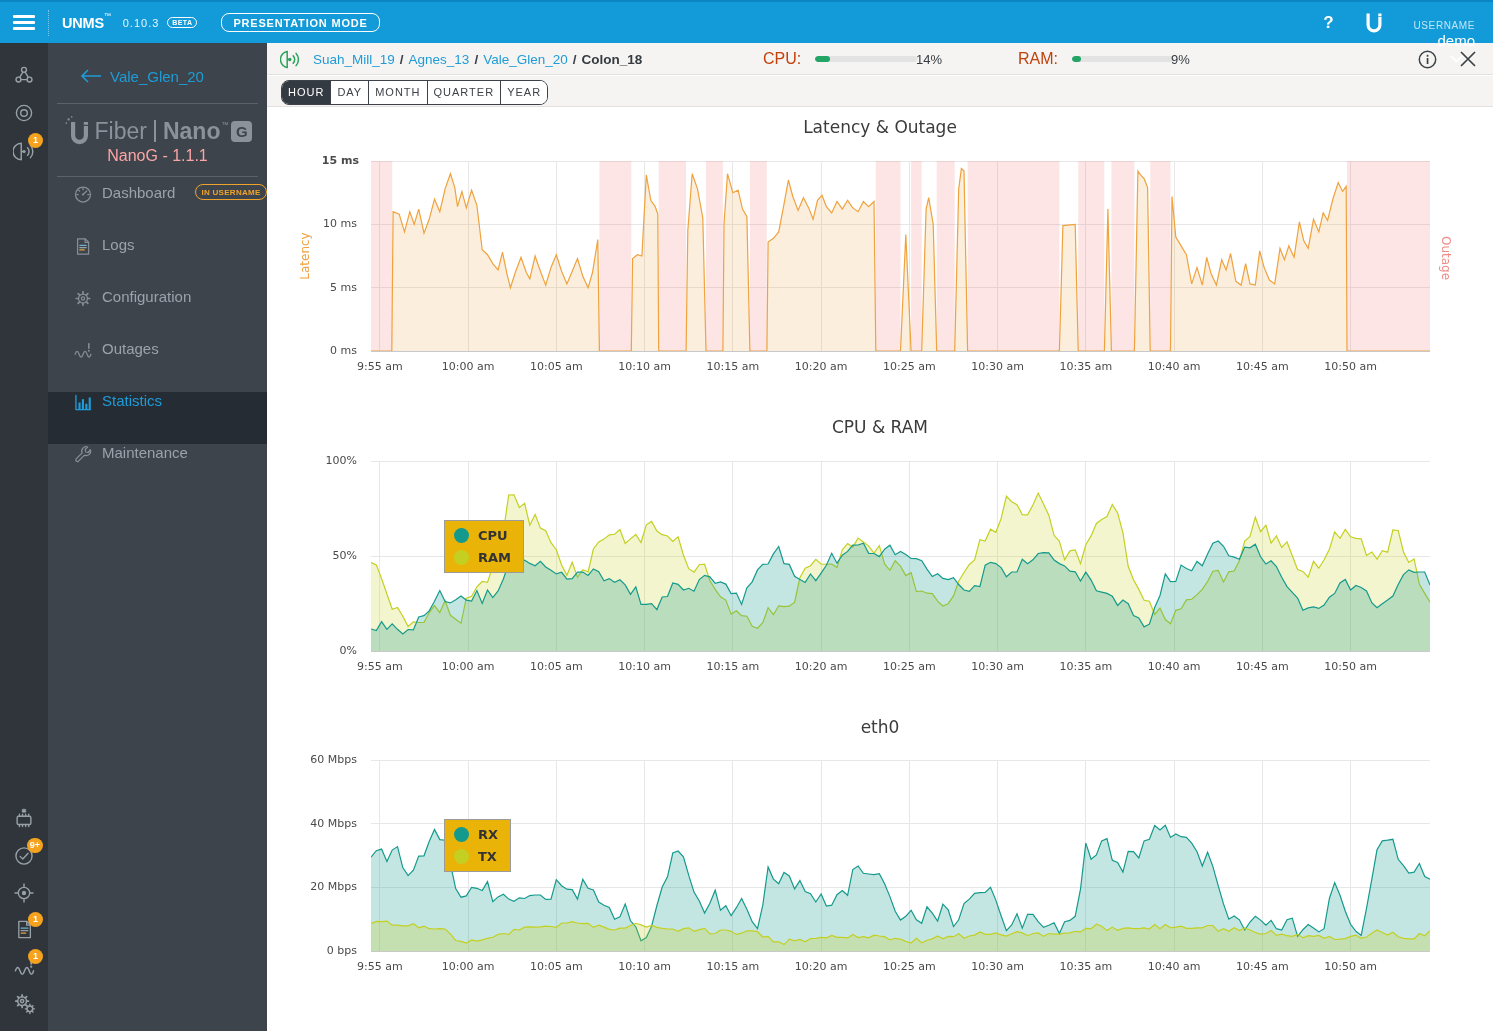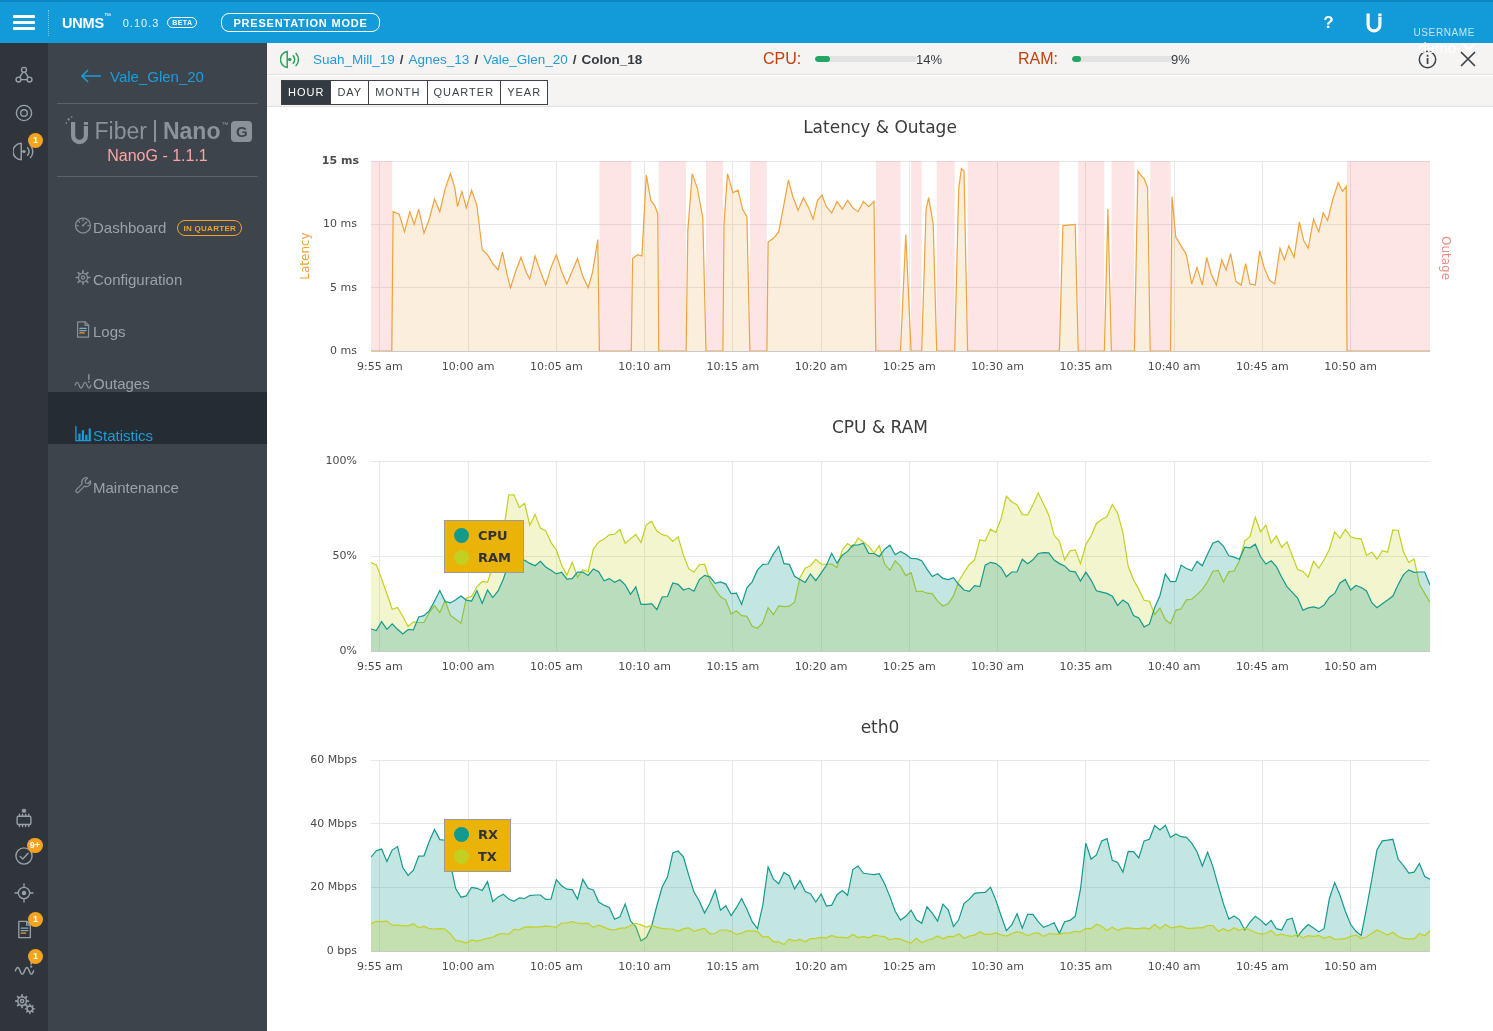--- a/index.html
+++ b/index.html
@@ -23,21 +23,21 @@
   border-radius:7px; padding:1px 4px; margin-left:8px; }
 .presentation { margin-left:24px; background:none; border:1.5px solid #fff; border-radius:8px;
   color:#fff; font-family:"Liberation Sans",sans-serif; font-size:11px; font-weight:bold;
   letter-spacing:.8px; padding:2.5px 11px; cursor:pointer; }
 .tb-right { display:flex; align-items:center; gap:28px; padding-right:18px; }
 .help { background:none; border:none; color:#fff; font-size:17px; font-weight:bold;
   font-family:"Liberation Sans",sans-serif; cursor:pointer; }
 .ulogo { cursor:pointer; }
 .user { display:flex; flex-direction:column; align-items:flex-end; cursor:pointer; line-height:1.15;margin-top:38px; }
 .user-label { color:#bfe6f8; font-size:10px; letter-spacing:.6px; }
-.user-name { color:#fff; font-size:15px; display:flex; align-items:center; gap:6px; }
+.user-name { color:#fff; font-size:15px; display:flex; align-items:center; gap:6px;flex-direction:column; }
 
 
 .shell { position:absolute; left:0; top:43px; width:1493px; height:988px; display:flex; }
 .rail { width:48px; background:#30353b; position:relative; flex:none; }
 .rail-top { position:absolute; top:13px; left:0; width:48px; }
 .rail-bottom { position:absolute; bottom:9px; left:0; width:48px; }
 .rail-item { width:48px; height:38px; display:flex; align-items:center; justify-content:center;
   position:relative; color:#98a1a8; cursor:pointer; }
 .rail-bottom .rail-item { height:37px; }
 .rail-badge { position:absolute; top:1px; right:5px; background:#f5a31e; color:#fff;
@@ -51,21 +51,21 @@
 .device { text-align:center; padding:11px 0 11px; }
 .device-logo { display:flex; align-items:center; justify-content:center; color:#8a929a; }
 .device-logo .fiber { font-size:23px; font-weight:normal; letter-spacing:0; margin-left:2px; }
 .device-logo .lbar { width:2px; height:22px; background:#8a929a; margin:0 7px; }
 .device-logo .nano { font-size:23px; font-weight:bold; }
 .device-logo .tm { font-size:7px; position:relative; top:-7px; left:1px; }
 .device-logo .gbox { width:21px; height:21px; background:#8a929a; color:#3d444c; border-radius:4px;
   font-size:15px; font-weight:bold; line-height:21px; margin-left:4px; }
 .device-version { color:#fca5a5; font-size:16px; }
 .menu { list-style:none; padding-top:7px; }
-.menu-item { height:52px; display:flex; align-items:flex-end; padding-left:25px; 
+.menu-item { height:52px; display:flex; align-items:flex-start; padding-left:25px; gap:9px;
   font-size:15px; cursor:pointer; color:#9aa3ab; white-space:nowrap; }
 .menu-item .mi-icon { color:#868f97; display:flex; width:20px; justify-content:center; }
 .mi-icon svg { width:21px; height:21px; }
 .menu-item.active { background:#262c33; color:#1e9cd8; }
 .menu-item.active .mi-icon { color:#1e9cd8; }
 .mi-badge { border:1px solid #f0a32a; color:#f0a32a; font-weight:bold;
   letter-spacing:.3px; border-radius:8px; padding:3px 5px 2px; margin-left:11px; white-space:nowrap; flex:none; font-size:8px; }
 
 
 .main { flex:1; position:relative; background:#fff; }
@@ -83,21 +83,21 @@
 .m-track { width:102px; height:6px; background:#e3e3e3; border-radius:3px; margin-left:14px;
   position:relative; overflow:hidden; }
 .m-fill { position:absolute; left:0; top:0; height:6px; background:#23a566; border-radius:3px; }
 .m-val { font-size:13px; color:#343b42; position:absolute; left:153px; }
 .hdr-actions { position:absolute; right:16px; top:0; height:32px; display:flex; align-items:center; gap:22px; }
 .icon-btn { background:none; border:none; cursor:pointer; display:flex; color:#3b4248; }
 
 .tabs-row { position:absolute; left:0; top:33px; width:1226px; height:31px; background:#f5f4f2;
   border-bottom:1px solid #e3e1df; }
 .tabs { position:absolute; left:14px; top:4px; display:flex; border:1px solid #3c4248;
-  border-radius:0; overflow:hidden; background:#fff; }
+  border-radius:8px; overflow:hidden; background:#fff; }
 .tab { height:23px; line-height:23px; padding:0 6px; font-size:11px; letter-spacing:1px;
   color:#3c4248; background:#fff; border:none; border-right:1px solid #3c4248; cursor:pointer;
   font-family:"Liberation Sans",sans-serif; }
 .tab:last-child { border-right:none; }
 .tab.active { background:#343a41; color:#fff; }
 
 .charts { position:absolute; left:0; top:64px; width:1226px; height:861px; background:#fff;
   font-family:"DejaVu Sans", sans-serif; }
 .chart-title { position:absolute; left:0; width:1226px; text-align:center; font-size:17px;
   color:#3b3b3b; }
@@ -276,43 +276,43 @@
           <li class="menu-item">
             <span class="mi-icon">
               <svg width="23" height="23" viewBox="0 0 24 24" fill="none" stroke="currentColor" stroke-width="1.5" stroke-linecap="round" stroke-linejoin="round">
                 <circle cx="12" cy="12" r="9"></circle>
                 <path d="M12 12 L16.5 7.8"></path>
                 <circle cx="12" cy="12" r="1.3" fill="currentColor" stroke="none"></circle>
                 <path d="M12 4.6 v1.6 M19.4 12 h-1.6 M4.6 12 h1.6 M6.8 6.8 l1.1 1.1"></path>
               </svg>
             </span>
     <span class="mi-label">Dashboard</span>
-            <span class="mi-badge">IN QUARTER</span>
-          </li>
-          <li class="menu-item">
-            <span class="mi-icon">
-              <svg width="22" height="22" viewBox="0 0 24 24" fill="none" stroke="currentColor" stroke-width="1.5" stroke-linecap="round" stroke-linejoin="round">
-                <circle cx="12" cy="12" r="5.4"></circle>
-                <circle cx="12" cy="12" r="1.9"></circle>
-                <path d="M12 6.6 V3.8 M12 20.2 v-2.8 M6.6 12 H3.8 M20.2 12 h-2.8 M8.2 8.2 L6.2 6.2 M15.8 8.2 l2 -2 M8.2 15.8 l-2 2 M15.8 15.8 l2 2" stroke-width="2"></path>
-              </svg>
-            </span>
-    <span class="mi-label">Configuration</span>
+            <span class="mi-badge">IN USERNAME</span>
           </li>
           <li class="menu-item">
             <span class="mi-icon">
               <svg width="21" height="21" viewBox="0 0 24 24" fill="none" stroke="currentColor" stroke-width="1.5" stroke-linecap="round" stroke-linejoin="round">
                 <path d="M5.5 2.8 h9.2 l4 4 v14.4 h-13.2 Z"></path>
                 <path d="M14.5 2.8 v4.2 h4.2"></path>
                 <path d="M8.2 10.5 h7.6" stroke="#6fb3c9"></path>
                 <path d="M8.2 13.3 h7.6" stroke="#98a1a8"></path>
                 <path d="M8.2 16.1 h5.2" stroke="#e0a23f"></path>
               </svg>
             </span>
     <span class="mi-label">Logs</span>
+          </li>
+          <li class="menu-item">
+            <span class="mi-icon">
+              <svg width="22" height="22" viewBox="0 0 24 24" fill="none" stroke="currentColor" stroke-width="1.5" stroke-linecap="round" stroke-linejoin="round">
+                <circle cx="12" cy="12" r="5.4"></circle>
+                <circle cx="12" cy="12" r="1.9"></circle>
+                <path d="M12 6.6 V3.8 M12 20.2 v-2.8 M6.6 12 H3.8 M20.2 12 h-2.8 M8.2 8.2 L6.2 6.2 M15.8 8.2 l2 -2 M8.2 15.8 l-2 2 M15.8 15.8 l2 2" stroke-width="2"></path>
+              </svg>
+            </span>
+    <span class="mi-label">Configuration</span>
           </li>
           <li class="menu-item">
             <span class="mi-icon">
               <svg width="23" height="23" viewBox="0 0 24 24" fill="none" stroke="currentColor" stroke-width="1.5" stroke-linecap="round" stroke-linejoin="round">
                 <path d="M2.5 16.5 q2.4 -7 4.8 0 t4.8 0 t4.8 0 t4.6 0"></path>
                 <path d="M19 3.8 v5.4" stroke-width="1.9"></path>
                 <circle cx="19" cy="12.2" r="1.15" fill="currentColor" stroke="none"></circle>
               </svg>
             </span>
     <span class="mi-label">Outages</span>

